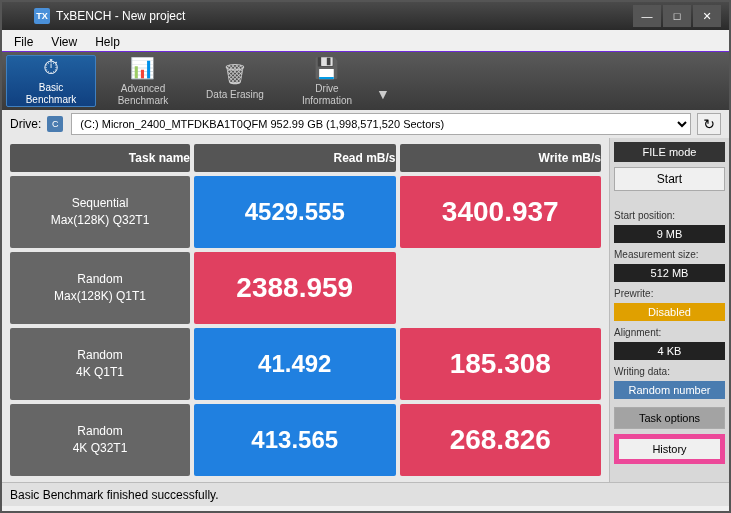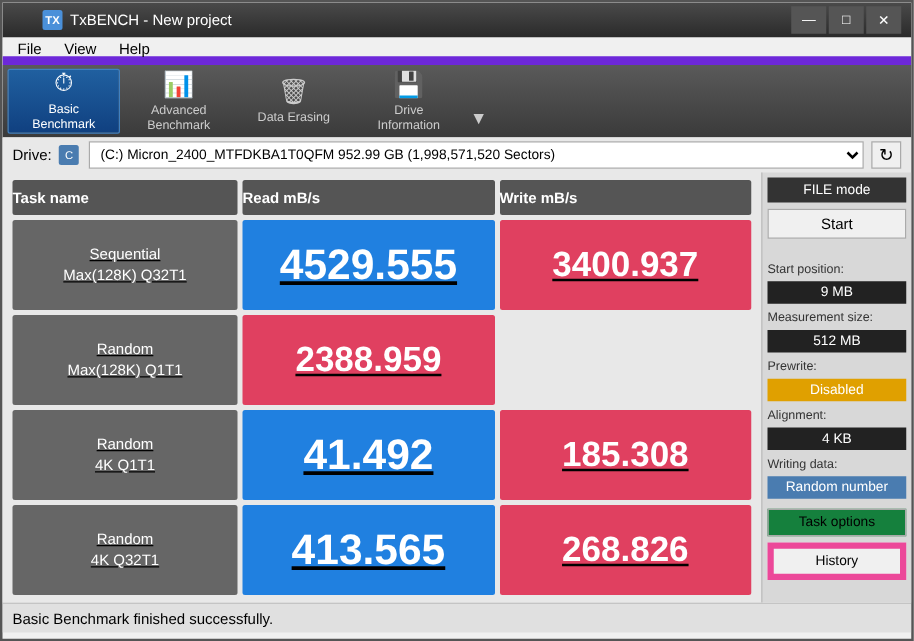--- a/index.html
+++ b/index.html
@@ -47,23 +47,23 @@
       cursor: pointer;
       font-size: 11px;
       display: flex; align-items: center; justify-content: center;
     }
 
     
     .menu-bar {
       background: #f0f0f0;
       height: 22px;
       display: flex;
-      align-items: flex-start;
+      align-items: flex-end;
       padding: 0 4px;
-      border-bottom: 7px solid #6d28d9;
+      border-bottom: 1px solid #6d28d9;
       gap: 2px;
     }
     .menu-item {
       padding: 2px 8px;
       cursor: pointer;
       font-size: 12px;
     }
 
     
     .toolbar {
@@ -160,50 +160,49 @@
       display: grid;
       grid-template-columns: 180px 1fr 1fr;
       gap: 4px;
       height: 28px;
     }
     .bench-header-cell {
       background: #555;
       color: white;
       display: flex;
       align-items: center;
-      justify-content: flex-start;
+      justify-content: flex-end;
       font-size: 12px;
       font-weight: bold;
       border-radius: 2px;
     }
     .bench-row {
       display: grid;
       grid-template-columns: 180px 1fr 1fr;
       gap: 4px;
       height: 72px;
-      text-decoration: underline;
     }
     .bench-row-label {
       background: #666;
       color: white;
       display: flex;
       align-items: center;
       justify-content: center;
       text-align: center;
       font-size: 12px;
       border-radius: 2px;
       line-height: 1.4;
     }
     .bench-read {
       background: #2080e0;
       color: white;
       display: flex;
       align-items: center;
       justify-content: center;
-      font-size: 34px;
+      font-size: 24px;
       font-weight: bold;
       border-radius: 2px;
     }
     .bench-write {
       background: #e04060;
       color: white;
       display: flex;
       align-items: center;
       justify-content: center;
       font-size: 28px;
@@ -257,21 +256,21 @@
     }
     .param-value.yellow {
       background: #e0a000;
       color: white;
     }
     .param-value.accent {
       background: #4a7cb0;
       color: white;
     }
     .task-options-btn {
-      background: #15803d;
+      background: #a3a3a3;
       color: black;
       border: 1px solid #aaa;
       padding: 4px 6px;
       font-size: 11px;
       cursor: pointer;
       width: 100%;
       margin-top: 2px;
     }
     .history-btn {
       background: #f0f0f0;

